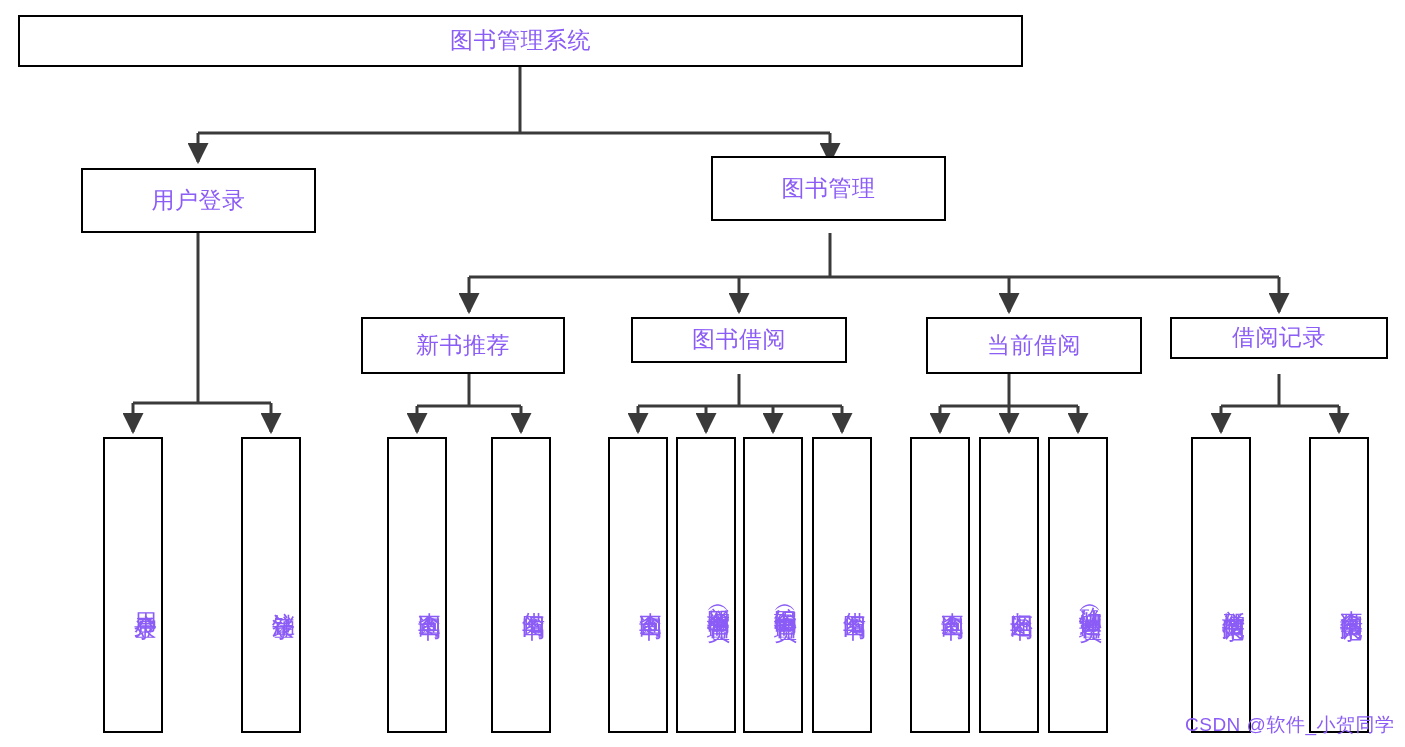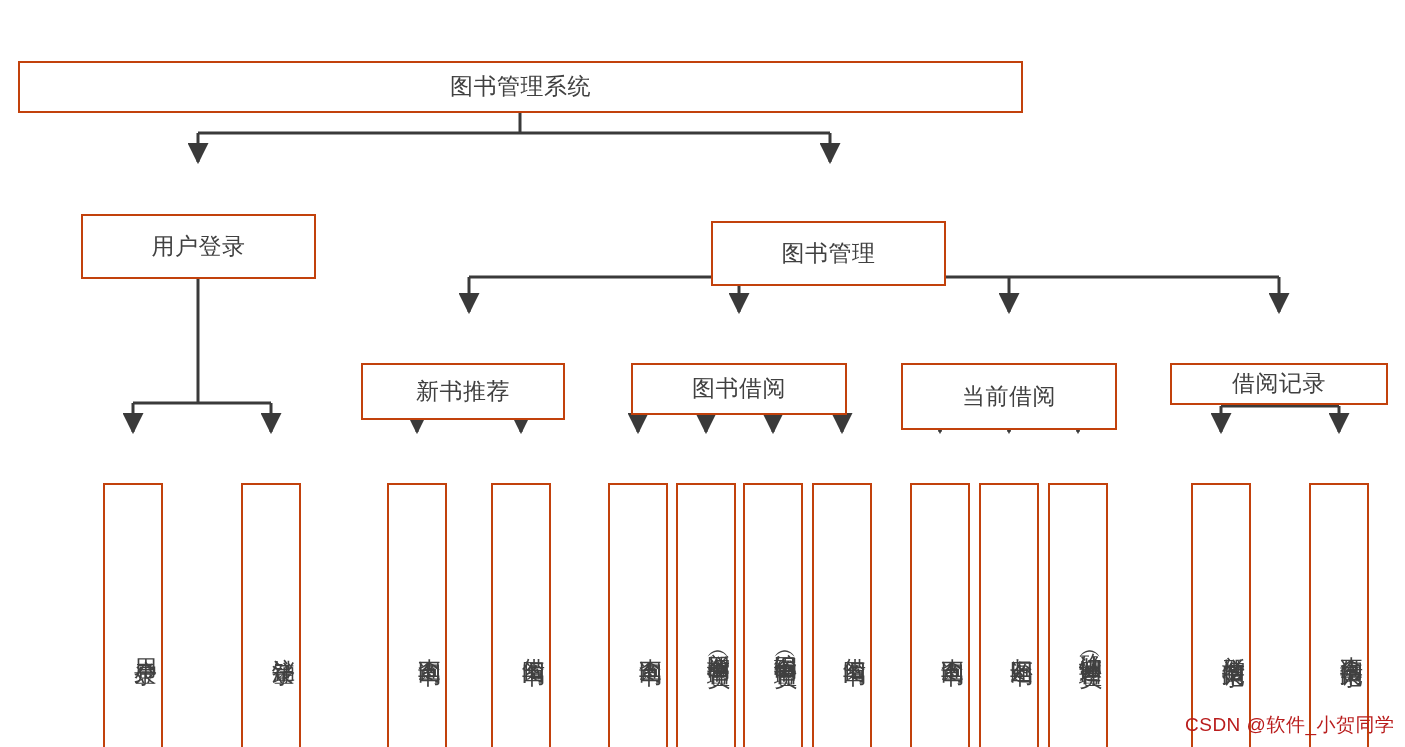--- a/index.html
+++ b/index.html
@@ -21,28 +21,27 @@
     position: absolute;
     left: 0;
     top: 0;
     width: 1405px;
     height: 747px;
     pointer-events: none;
   }
   .node {
     position: absolute;
     box-sizing: border-box;
-    border: 2px solid #c2410c;
+    border: 2px solid #000000;
     background: #ffffff;
     display: flex;
     align-items: center;
     justify-content: center;
-    color: #404040;
+    color: #8b5cf6;
     text-align: center;
-    margin-top: 46px;
   }
   .node.horiz {
     font-size: 23px;
     letter-spacing: 0.5px;
     line-height: 1.2;
   }
   .node.vert {
     writing-mode: vertical-rl;
     text-orientation: upright;
     font-size: 23px;
@@ -55,21 +54,21 @@
   .node.vert .vlabel {
     writing-mode: vertical-rl;
     text-orientation: upright;
     white-space: nowrap;
   }
   .watermark {
     position: absolute;
     left: 1185px;
     top: 712px;
     font-size: 19px;
-    color: #b91c1c;
+    color: #8b5cf6;
     white-space: nowrap;
     letter-spacing: 0.5px;
   }
 </style>
 </head>
 <body>
 
 <div id="canvas">
 
   <svg id="edges" viewBox="0 0 1405 747" width="1405" height="747">
@@ -118,25 +117,25 @@
       <path d="M 1279 374 L 1279 406"></path>
       <path d="M 1221 406 L 1339 406"></path>
       <path d="M 1221 406 L 1221 432" marker-end="url(#arrow)"></path>
       <path d="M 1339 406 L 1339 432" marker-end="url(#arrow)"></path>
     </g>
   </svg>
 
   <div class="node horiz" style="left:18px;top:15px;width:1005px;height:52px;">图书管理系统</div>
 
   <div class="node horiz" style="left:81px;top:168px;width:235px;height:65px;">用户登录</div>
-  <div class="node horiz" style="left:711px;top:175px;width:235px;height:65px;">图书管理</div>
+  <div class="node horiz" style="left:711px;top:156px;width:235px;height:65px;">图书管理</div>
 
   <div class="node horiz" style="left:361px;top:317px;width:204px;height:57px;">新书推荐</div>
-  <div class="node horiz" style="left:631px;top:317px;width:216px;height:52px;text-align:right;">图书借阅</div>
-  <div class="node horiz" style="left:901px;top:317px;width:216px;height:67px;">当前借阅</div>
+  <div class="node horiz" style="left:631px;top:317px;width:216px;height:46px;text-align:right;">图书借阅</div>
+  <div class="node horiz" style="left:926px;top:317px;width:216px;height:57px;">当前借阅</div>
   <div class="node horiz" style="left:1170px;top:317px;width:218px;height:42px;">借阅记录</div>
 
   <div class="node vert" style="left:103px;top:437px;width:60px;height:296px;">
     <span class="vlabel">用户登录</span>
   </div>
   <div class="node vert" style="left:241px;top:437px;width:60px;height:296px;">
     <span class="vlabel">注销登录</span>
   </div>
 
   <div class="node vert" style="left:387px;top:437px;width:60px;height:296px;">

